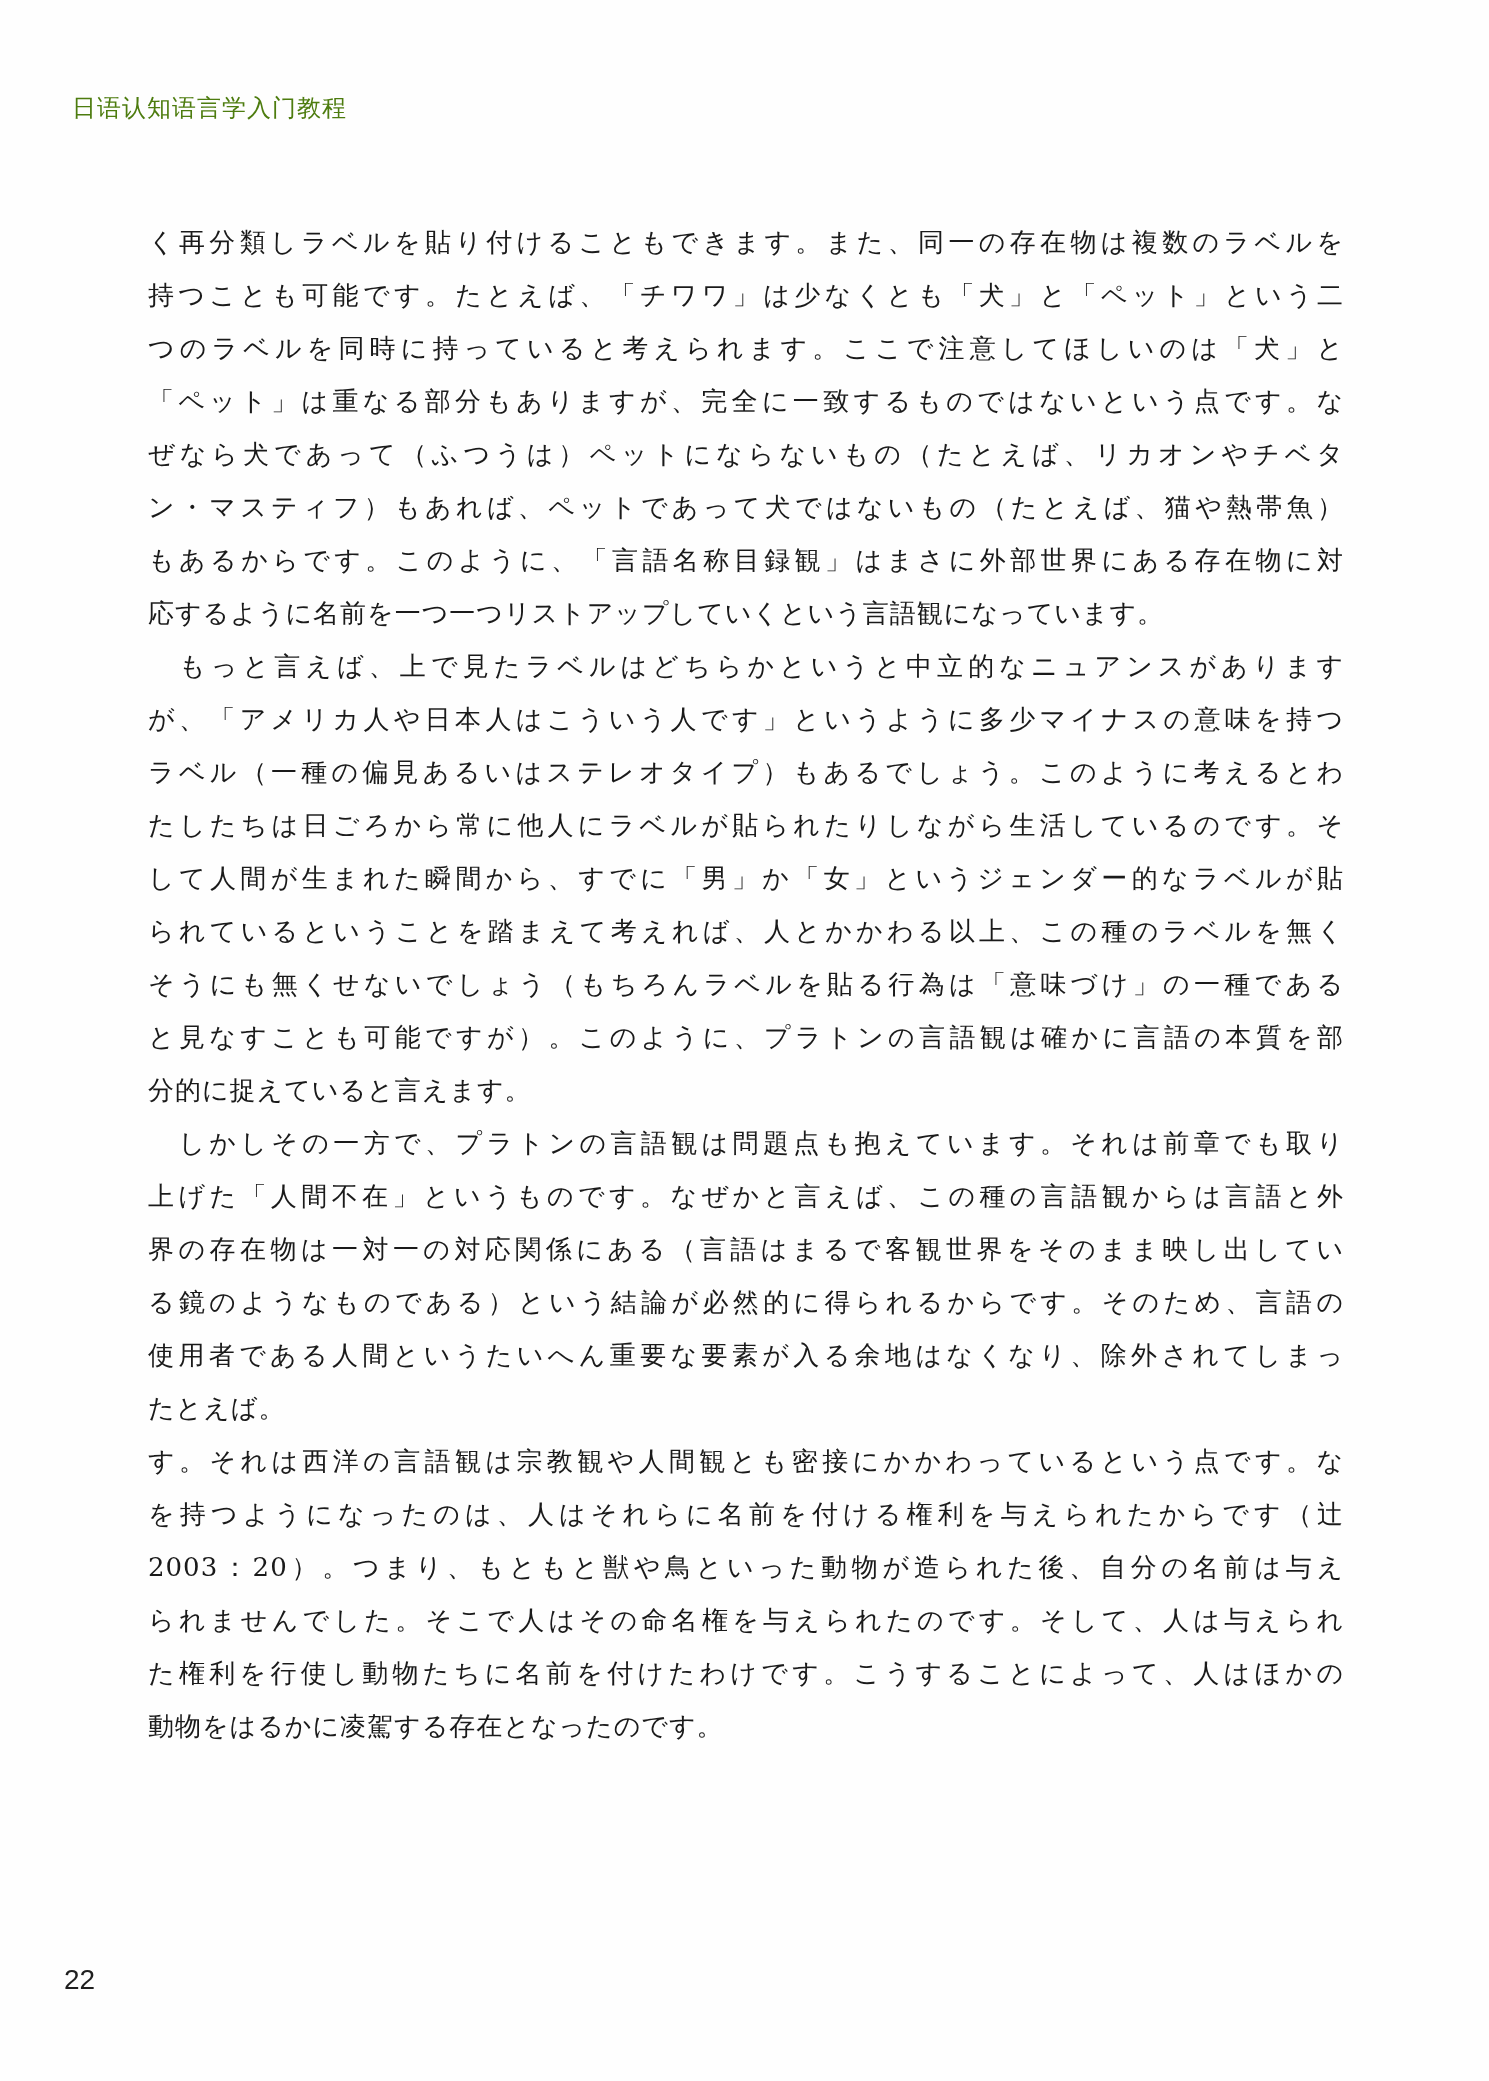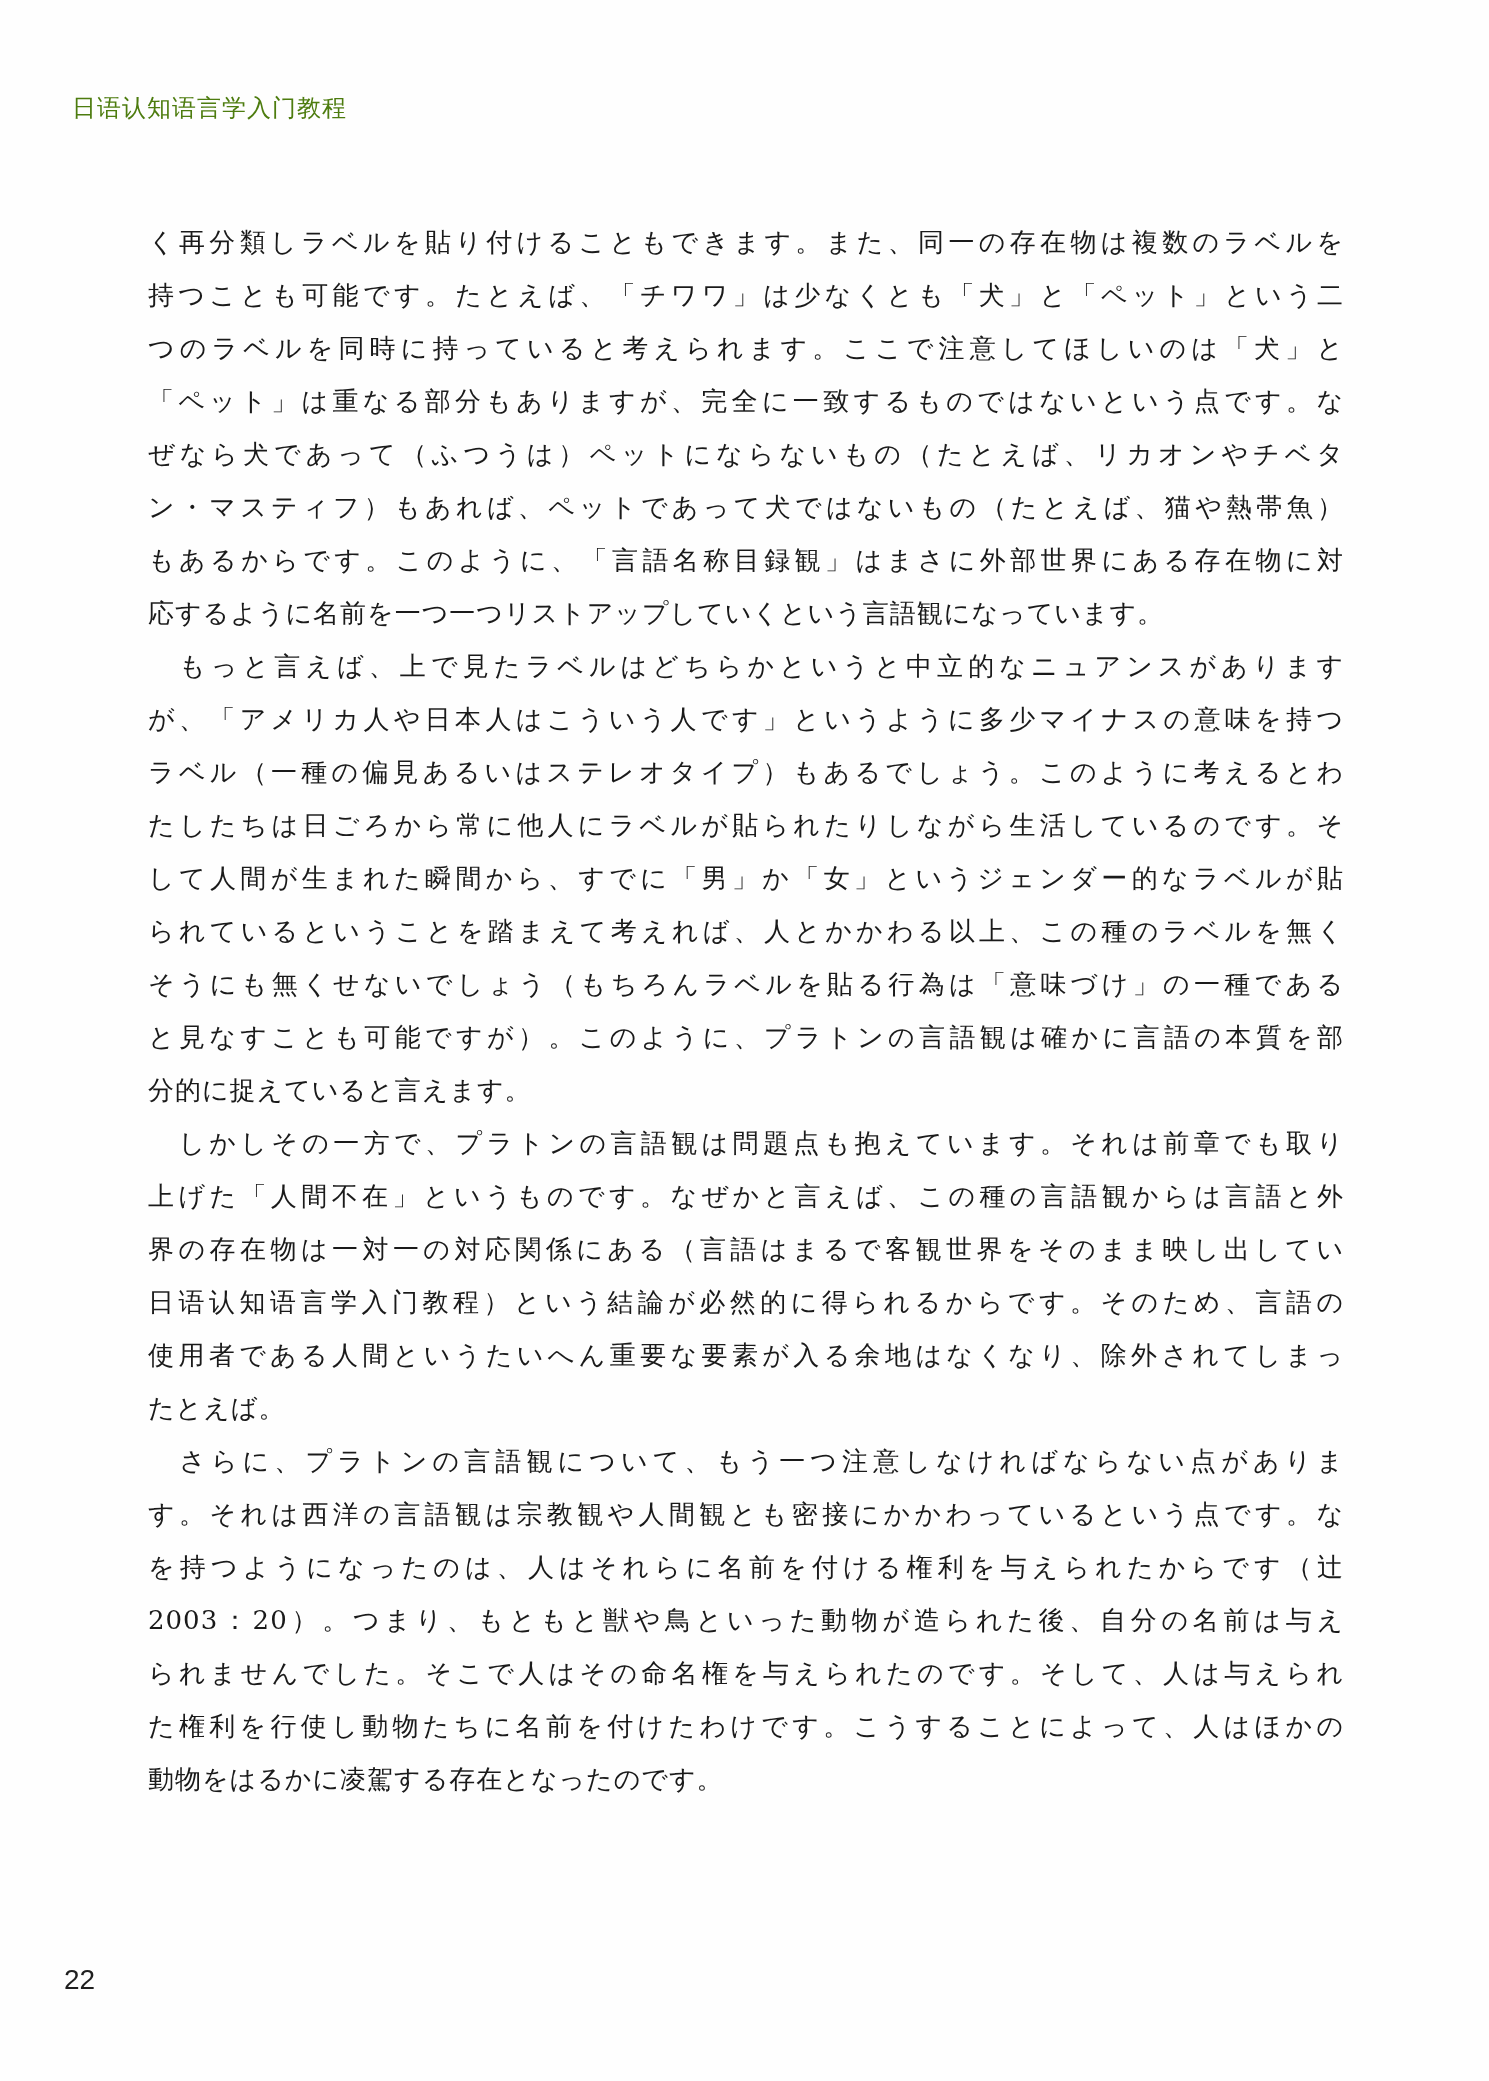--- a/index.html
+++ b/index.html
@@ -85,26 +85,25 @@
         <div class="line">して人間が生まれた瞬間から、すでに「男」か「女」というジェンダー的なラベルが貼</div>
         <div class="line">られているということを踏まえて考えれば、人とかかわる以上、この種のラベルを無く</div>
         <div class="line">そうにも無くせないでしょう（もちろんラベルを貼る行為は「意味づけ」の一種である</div>
         <div class="line">と見なすことも可能ですが）。このように、プラトンの言語観は確かに言語の本質を部</div>
         <div class="line last">分的に捉えていると言えます。</div>
       </div>
       <div class="para">
         <div class="line">　しかしその一方で、プラトンの言語観は問題点も抱えています。それは前章でも取り</div>
         <div class="line">上げた「人間不在」というものです。なぜかと言えば、この種の言語観からは言語と外</div>
         <div class="line">界の存在物は一対一の対応関係にある（言語はまるで客観世界をそのまま映し出してい</div>
-        <div class="line">日语认知语言学入门教程）という結論が必然的に得られるからです。そのため、言語の</div>
+        <div class="line">る鏡のようなものである）という結論が必然的に得られるからです。そのため、言語の</div>
         <div class="line">使用者である人間というたいへん重要な要素が入る余地はなくなり、除外されてしまっ</div>
         <div class="line last">たとえば。</div>
       </div>
       <div class="para">
-        <div class="line">　さらに、プラトンの言語観について、もう一つ注意しなければならない点がありま</div>
         <div class="line">す。それは西洋の言語観は宗教観や人間観とも密接にかかわっているという点です。な</div>
         <div class="line">を持つようになったのは、人はそれらに名前を付ける権利を与えられたからです（辻</div>
         <div class="line">2003：20）。つまり、もともと獣や鳥といった動物が造られた後、自分の名前は与え</div>
         <div class="line">られませんでした。そこで人はその命名権を与えられたのです。そして、人は与えられ</div>
         <div class="line">た権利を行使し動物たちに名前を付けたわけです。こうすることによって、人はほかの</div>
         <div class="line last">動物をはるかに凌駕する存在となったのです。</div>
       </div>
     </div>
 
   <div class="page-number">22</div>

